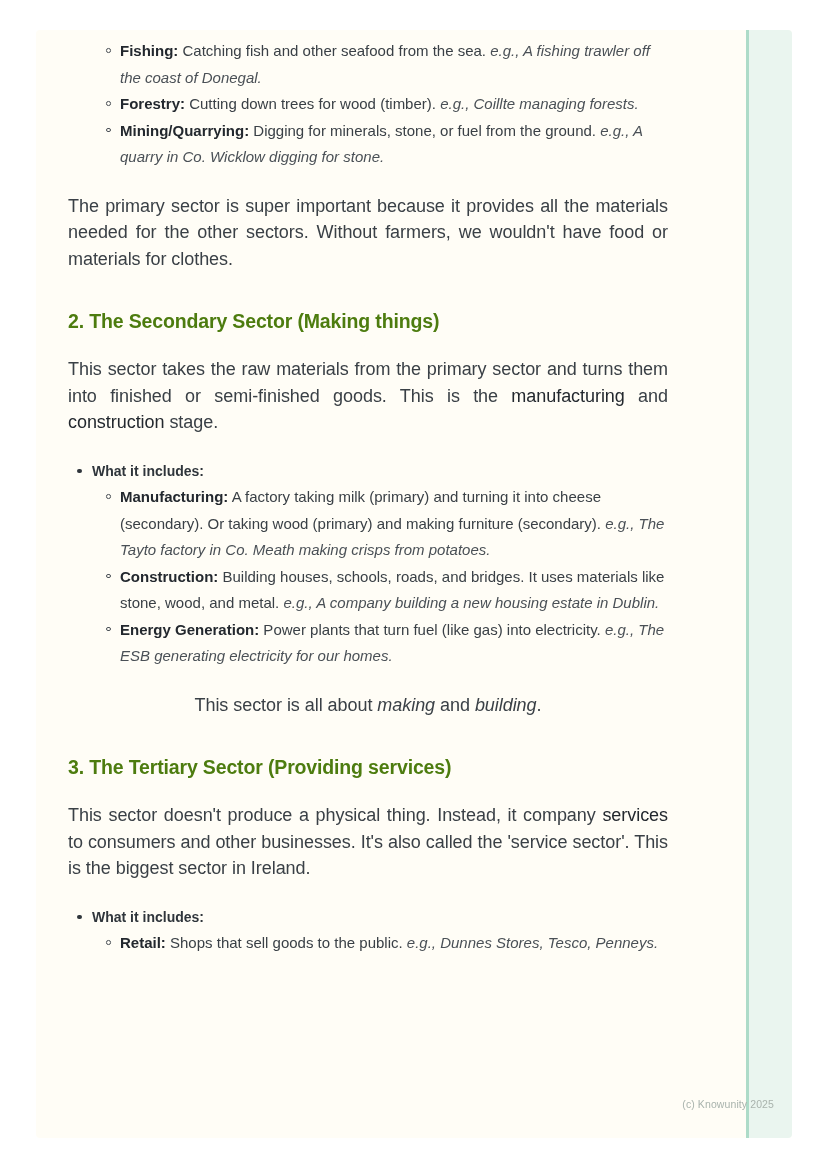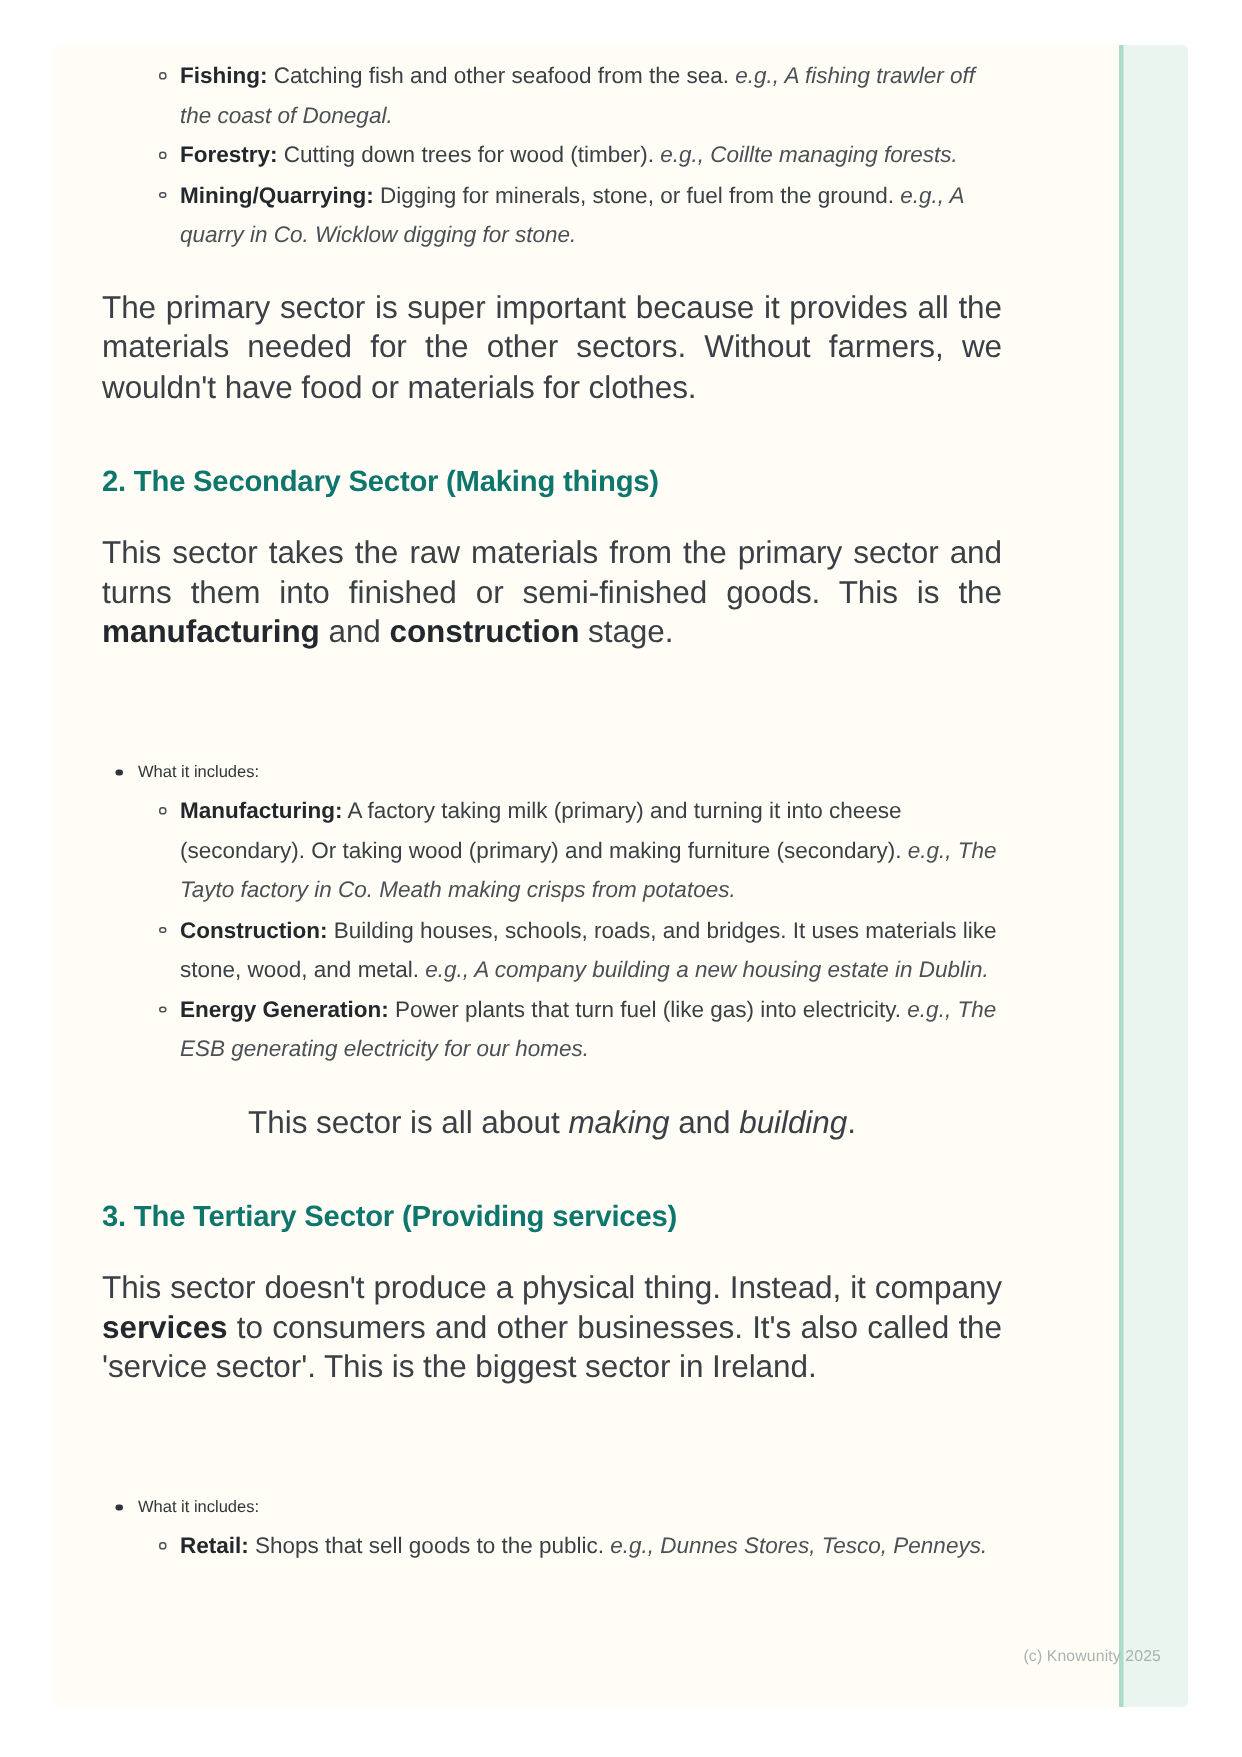--- a/index.html
+++ b/index.html
@@ -50,54 +50,53 @@
   #content {
     position: absolute;
     left: 32px;
     top: 0px;
     width: 600px;
     padding-top: 8px;
   }
 
   p.para {
     margin: 0 0 0 0;
-    font-size: 21px;
+    font-size: 18px;
     line-height: 26.5px;
     color: #3a4046;
     text-align: justify;
     text-justify: inter-word;
     letter-spacing: -0.05px;
   }
 
   p.para.loose {
     text-align: center;
   }
 
   h2.section-heading {
     margin: 0;
     font-size: 19.5px;
     line-height: 26px;
     font-weight: bold;
-    color: #0f766e;
+    color: #4d7c0f;
     letter-spacing: -0.15px;
   }
 
   ul.lvl1 {
     list-style: none;
     margin: 0;
     padding: 0;
   }
   ul.lvl1 > li.lvl1-item {
     position: relative;
     padding-left: 24px;
-    font-size: 11px;
+    font-size: 14px;
     line-height: 26.5px;
     color: #2f353b;
-    font-weight: normal;
-    margin-top: 44px;
+    font-weight: bold;
   }
   ul.lvl1 > li.lvl1-item > .marker-disc {
     position: absolute;
     left: 9px;
     top: 11px;
     width: 4.5px;
     height: 4.5px;
     border-radius: 50%;
     background: #2f353b;
   }
@@ -129,21 +128,21 @@
 
   .term {
     font-weight: bold;
     color: #23282e;
   }
   .eg {
     font-style: italic;
     color: #4a5056;
   }
   .bold {
-    font-weight: bold;
+    font-weight: normal;
     color: #23282e;
   }
   .ital {
     font-style: italic;
   }
   .spacer-md { height: 22px; }
   .spacer-xl { height: 36px; }
 
   #watermark {
     position: absolute;

